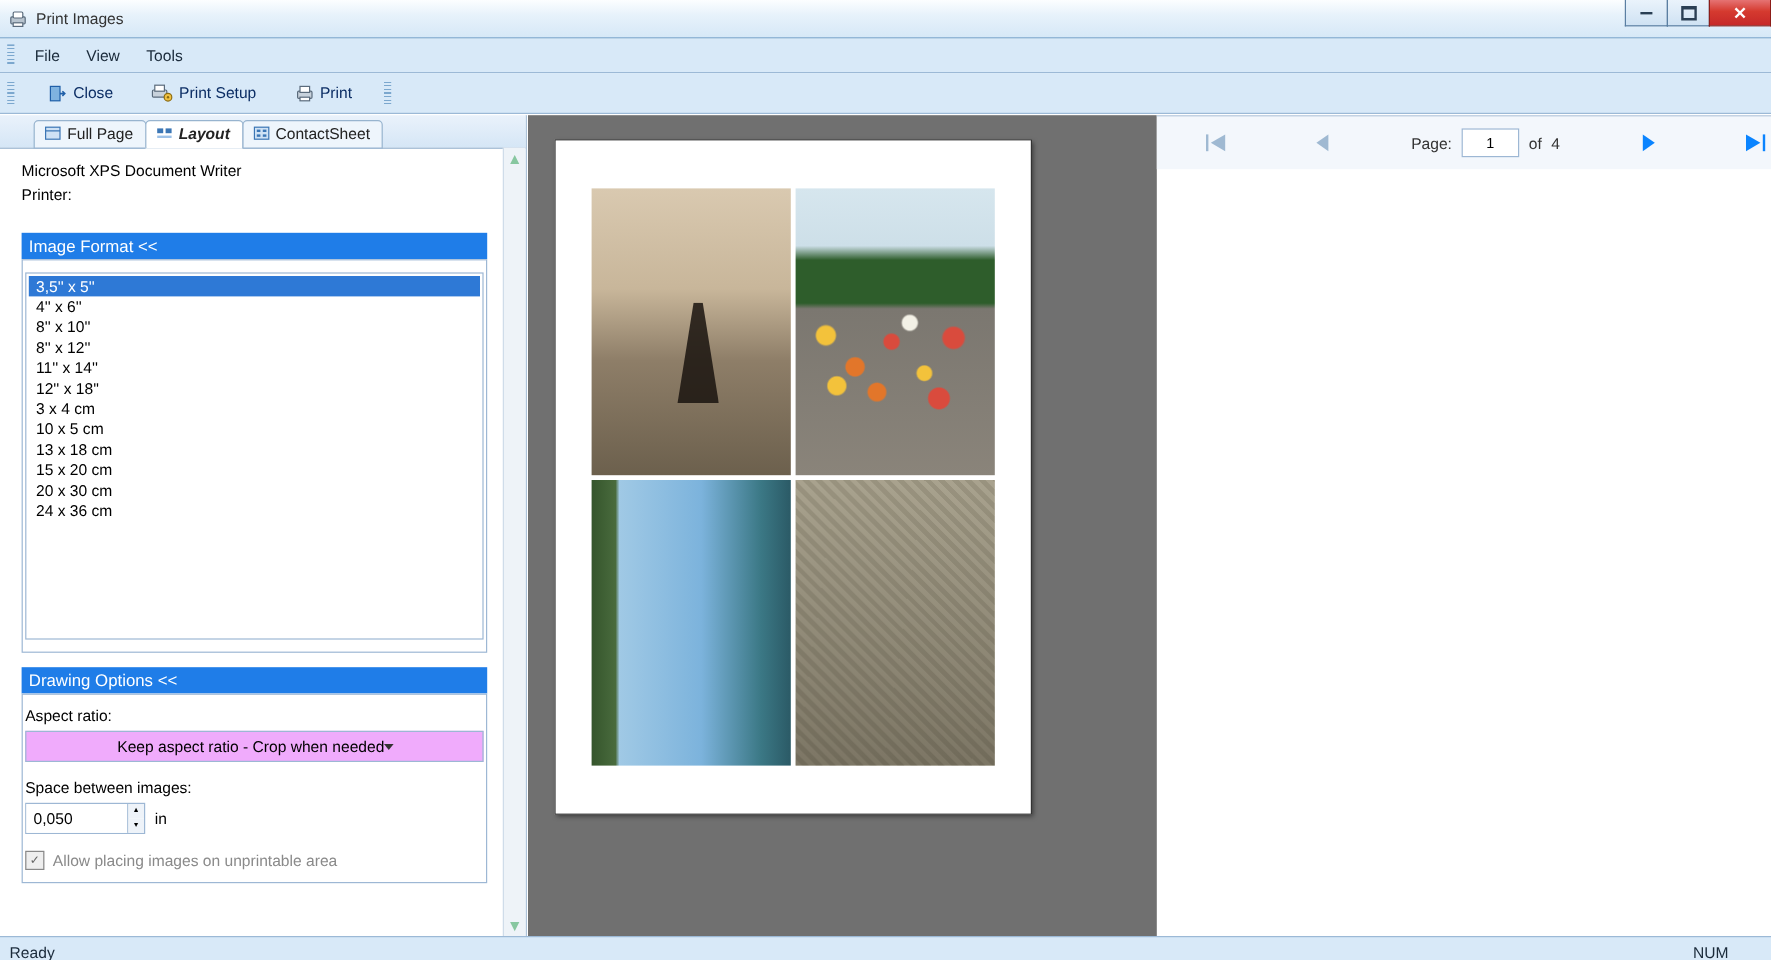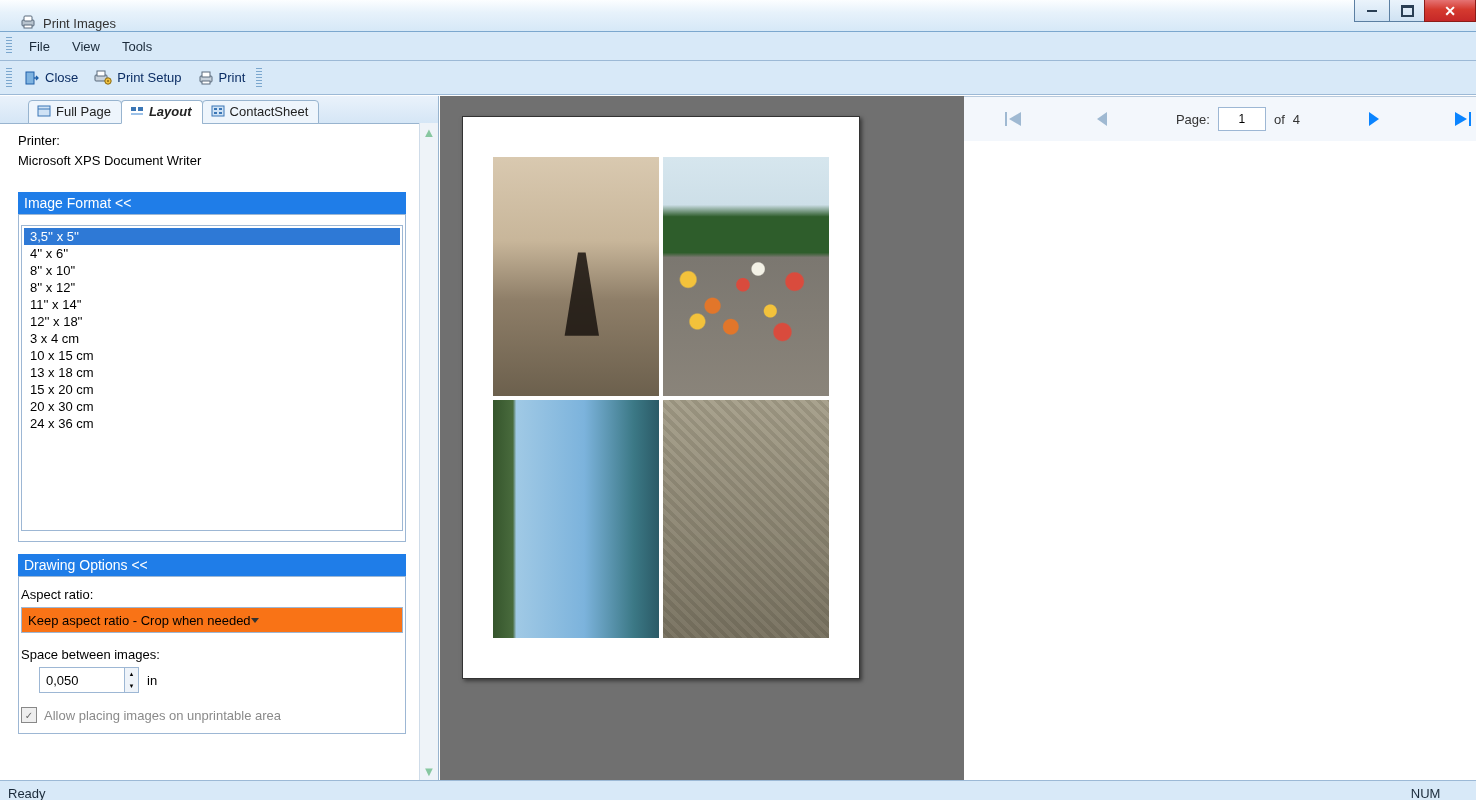--- a/index.html
+++ b/index.html
@@ -12,22 +12,22 @@
     color: #000;
     overflow: hidden;
     background: #fff;
   }
   
   .titlebar {
     height: 31px;
     background: linear-gradient(to bottom, #fcfeff 0%, #e7f2fb 40%, #d6e8f7 100%);
     border-bottom: 1px solid #7ba7ce;
     display: flex;
-    align-items: flex-end;
-    padding-left: 19px;
+    align-items: center;
+    padding-left: 6px;
     position: relative;
   }
   .titlebar .app-icon {
     width: 18px; height: 18px; margin-right: 6px;
     display:flex;align-items:center;justify-content:center;
   }
   .titlebar .title-text { color:#333; }
   .window-buttons { position:absolute; right:0; top:0; height:21px; display:flex; }
   .window-buttons .wbtn {
     width:34px; height:21px; border:1px solid #5b7fa2; border-top:none;
@@ -45,21 +45,21 @@
   .maximize-glyph{width:9px;height:7px;border:2px solid #2a3f54;border-top-width:3px;}
   
   .menubar {
     height:28px; background:#d8e9f8; border-bottom:1px solid #9cb9d6;
     display:flex; align-items:center; padding-left:6px;
   }
   .menubar .menu-item { padding: 4px 11px; color:#1a2a3a; cursor:default;}
   
   .toolbar {
     height:33px; background:#d8e9f8; border-bottom:1px solid #9cb9d6;
-    display:flex; align-items:center; padding-left:6px; gap:0;
+    display:flex; align-items:center; padding-left:6px; gap:16px;
   }
   .toolbar .tbtn {
     display:flex; align-items:center; gap:5px; padding:3px 8px;
     color:#0b2d64; cursor:default;
   }
   .toolbar .dropdown-grip{width:6px;height:20px;background:repeating-linear-gradient(to bottom,#7ba7ce 0 1px,transparent 1px 3px);margin-left:3px}
   
   .main-area {
     display:flex;
     height: calc(800px - 31px - 28px - 33px - 24px);
@@ -105,25 +105,25 @@
     background:#fff;
   }
   .listbox{
     border:1px solid #9db7d4;background:#fff;height:300px;
     overflow:auto;padding:2px;
   }
   .listbox .opt{padding:1px 6px;font-size:13px;white-space:nowrap;}
   .listbox .opt.selected{background:#2e79d6;color:#fff;}
   .combo{
     border:1px solid #9db7d4;height:24px;display:flex;align-items:center;
-    justify-content:flex-start;padding:0 4px 0 6px;background:#f97316;font-size:13px;
+    justify-content:center;padding:0 4px 0 6px;background:#f0abfc;font-size:13px;
   }
   .combo .caret{width:0;height:0;border-left:4px solid transparent;border-right:4px solid transparent;border-top:5px solid #333;}
   .spinner-group{display:flex;align-items:center;gap:8px;margin-top:4px;}
-  .spinner{border:1px solid #9db7d4;display:flex;width:98px;height:24px;margin-left:18px;}
+  .spinner{border:1px solid #9db7d4;display:flex;width:98px;height:24px;}
   .spinner input{border:none;width:72px;padding:0 6px;font-size:13px;outline:none;}
   .spinner .btns{width:20px;display:flex;flex-direction:column;border-left:1px solid #9db7d4;}
   .spinner .btns div{flex:1;display:flex;align-items:center;justify-content:center;font-size:6px;background:#eef3f9;}
   .checkbox-row{display:flex;align-items:center;gap:7px;margin-top:14px;color:#8a8a8a;}
   .checkbox-box{width:14px;height:14px;border:1px solid #888;background:#eee;display:flex;align-items:center;justify-content:center;font-size:10px;color:#666;}
   
   .right-panel{flex:1;display:flex;flex-direction:row;border-left:1px solid #fff;}
   .preview-viewport{
     flex:1;background:#707070;display:flex;align-items:flex-start;
     padding:20px 0 20px 22px;overflow:hidden;
@@ -262,34 +262,34 @@
             <rect x="3" y="4" width="3" height="2" fill="#3b76b5"></rect>
             <rect x="8" y="4" width="3" height="2" fill="#3b76b5"></rect>
             <rect x="3" y="8" width="3" height="2" fill="#3b76b5"></rect>
             <rect x="8" y="8" width="3" height="2" fill="#3b76b5"></rect>
           </svg>
         <span>ContactSheet</span>
       </div>
     </div>
 
     <div class="panel-body">
+      <div class="label" style="margin-top:2px">Microsoft XPS Document Writer</div>
       <div class="label">Printer:</div>
-      <div class="label" style="margin-top:2px">Microsoft XPS Document Writer</div>
 
       <div class="section-header" style="margin-top:24px">Image Format  &lt;&lt;</div>
       <div class="fieldset">
         <div class="listbox" id="format-listbox">
             <div class="opt selected">3,5'' x 5''</div>
             <div class="opt">4'' x 6''</div>
             <div class="opt">8'' x 10''</div>
             <div class="opt">8'' x 12''</div>
             <div class="opt">11'' x 14''</div>
             <div class="opt">12'' x 18''</div>
             <div class="opt">3 x 4 cm</div>
-            <div class="opt">10 x 15 cm</div>
+            <div class="opt">10 x 5 cm</div>
             <div class="opt">13 x 18 cm</div>
             <div class="opt">15 x 20 cm</div>
             <div class="opt">20 x 30 cm</div>
             <div class="opt">24 x 36 cm</div>
           </div>
       </div>
 
       <div class="section-header">Drawing Options  &lt;&lt;</div>
       <div class="fieldset">
         <div class="label">Aspect ratio:</div>

